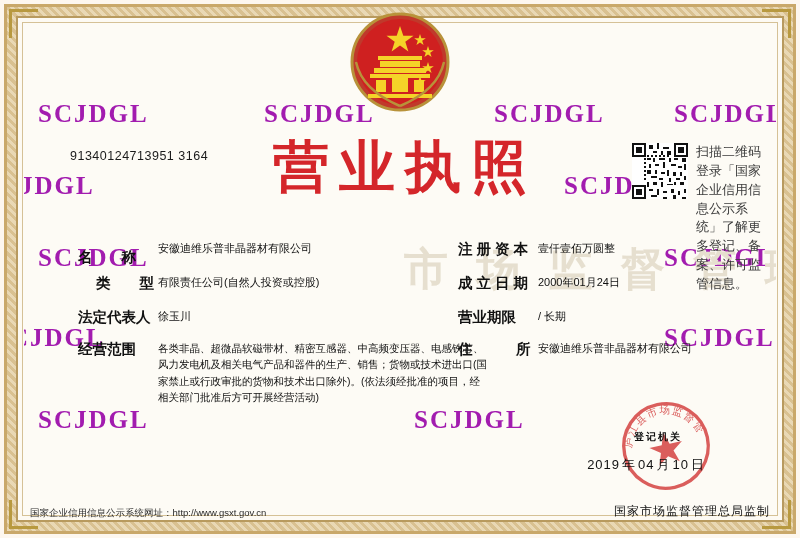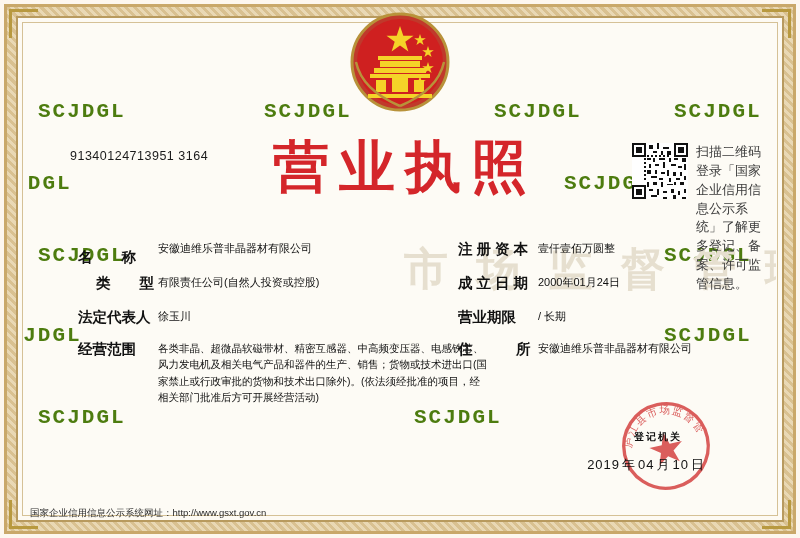--- a/index.html
+++ b/index.html
@@ -61,25 +61,25 @@
 
   
   .watermark-layer {
     position: absolute;
     left: 24px; top: 24px; right: 24px; bottom: 24px;
     overflow: hidden;
     pointer-events: none;
   }
   .wm {
     position: absolute;
-    color: #4d7c0f;
-    font-weight: bold;
-    font-size: 21px;
+    color: #a21caf;
+    font-weight: bold;
+    font-size: 25px;
     letter-spacing: 2px;
-    font-family: Liberation Mono, monospace;
+    font-family: Liberation Serif, serif;
     white-space: nowrap;
   }
   .wm-big {
     position: absolute;
     color: #e6dfcf;
     font-size: 44px;
     letter-spacing: 8px;
     font-weight: bold;
     white-space: nowrap;
   }
@@ -419,14 +419,15 @@
       </text>
     </svg>
   </div>
 
   <div class="registrar-label">登记机关</div>
   <div class="date-line">
     <span class="num">2019</span><span>年</span><span class="num">04</span><span>月</span><span class="num">10</span><span>日</span>
   </div>
 
   <div class="footer-left">国家企业信用信息公示系统网址：http://www.gsxt.gov.cn</div>
+  <div class="footer-right">国家市场监督管理总局监制</div>
 
 </div>
 
 </body></html>

